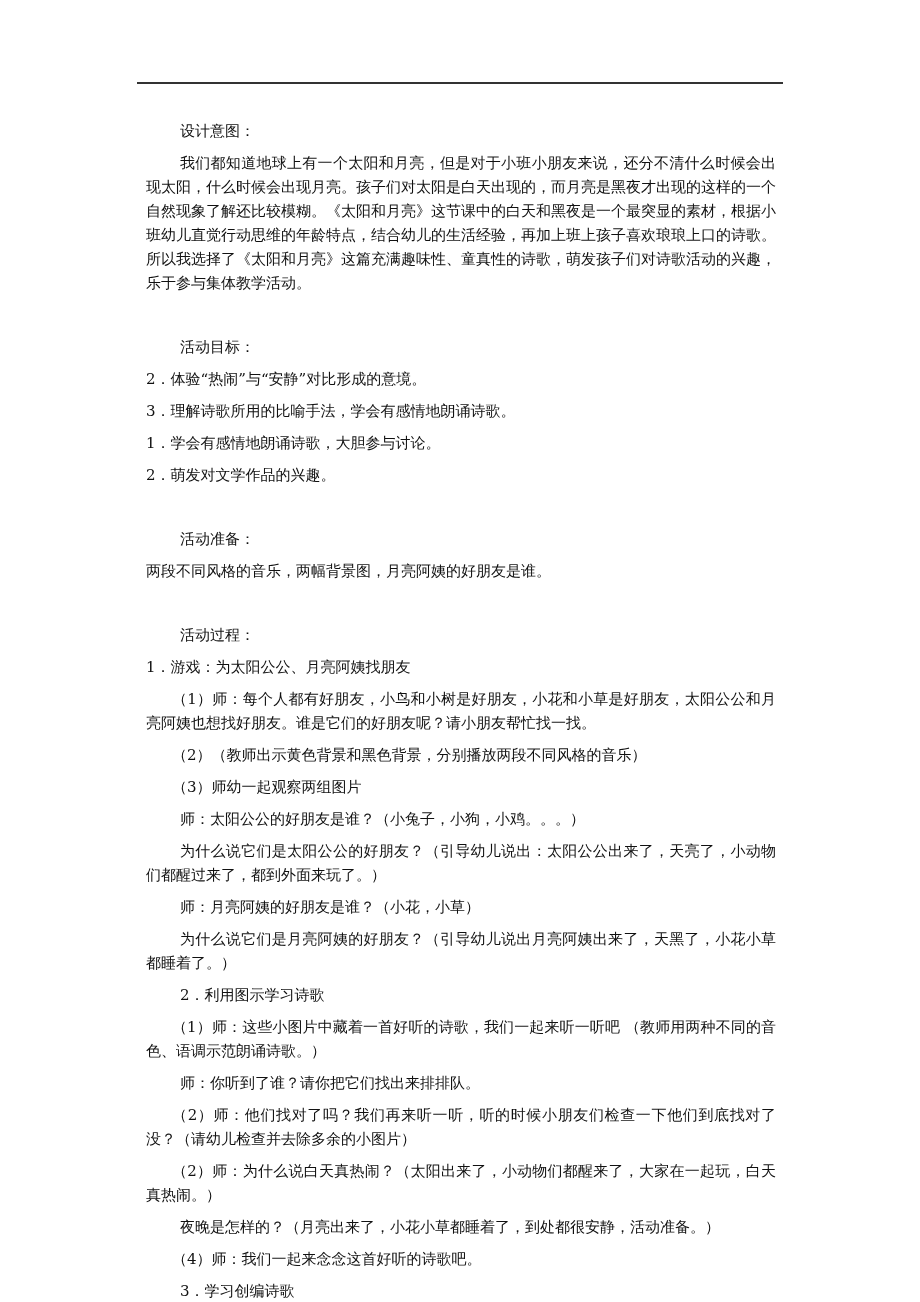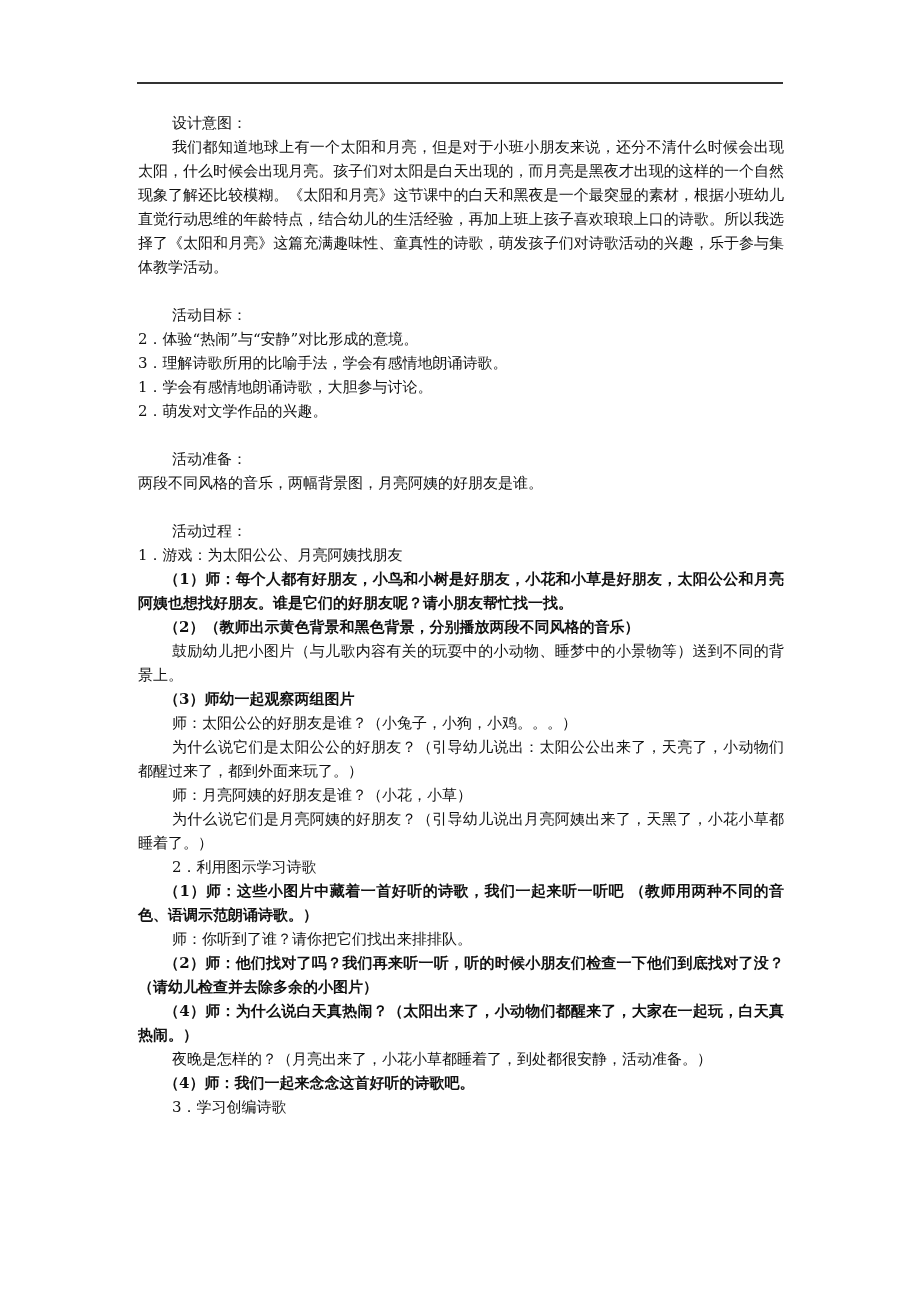--- a/index.html
+++ b/index.html
@@ -1,23 +1,23 @@
 <!DOCTYPE html>
 <html><head>
   <meta charset="utf-8">
   <style>
     html, body { margin: 0; padding: 0; background: #ffffff; }
     body { width: 920px; height: 1302px; position: relative; overflow: hidden;
            font-family: "DejaVu Serif", "Liberation Serif", serif; color: #111; }
     .rule { position: absolute; left: 137px; top: 82px; width: 646px; height: 2px; background: #333; }
     .page { position: absolute; left: 138px; top: 111px; width: 646px; font-size: 15px; line-height: 24px; }
-    .p { margin: 0; text-align: justify; text-justify: inter-character; white-space: normal; }
+    .p { margin: 8px; text-align: justify; text-justify: inter-character; white-space: normal; }
     .ind2 { text-indent: 34px; }
     .ind1 { text-indent: 0; }
-    .indp { text-indent: 26px; font-weight: bold; }
+    .indp { text-indent: 26px; }
     .blank { height: 24px; }
   </style>
 </head>
 <body>
 
 <div class="rule"></div>
 
 <div class="page">
   <p class="p ind2">设计意图：</p>
   <p class="p ind2">我们都知道地球上有一个太阳和月亮，但是对于小班小朋友来说，还分不清什么时候会出现太阳，什么时候会出现月亮。孩子们对太阳是白天出现的，而月亮是黑夜才出现的这样的一个自然现象了解还比较模糊。《太阳和月亮》这节课中的白天和黑夜是一个最突显的素材，根据小班幼儿直觉行动思维的年龄特点，结合幼儿的生活经验，再加上班上孩子喜欢琅琅上口的诗歌。所以我选择了《太阳和月亮》这篇充满趣味性、童真性的诗歌，萌发孩子们对诗歌活动的兴趣，乐于参与集体教学活动。</p>
@@ -31,27 +31,26 @@
   <div class="blank"></div>
 
   <p class="p ind2">活动准备：</p>
   <p class="p ind1">两段不同风格的音乐，两幅背景图，月亮阿姨的好朋友是谁。</p>
   <div class="blank"></div>
 
   <p class="p ind2">活动过程：</p>
   <p class="p ind1">1．游戏：为太阳公公、月亮阿姨找朋友</p>
   <p class="p indp">（1）师：每个人都有好朋友，小鸟和小树是好朋友，小花和小草是好朋友，太阳公公和月亮阿姨也想找好朋友。谁是它们的好朋友呢？请小朋友帮忙找一找。</p>
   <p class="p indp">（2）（教师出示黄色背景和黑色背景，分别播放两段不同风格的音乐）</p>
-  <p class="p ind2">鼓励幼儿把小图片（与儿歌内容有关的玩耍中的小动物、睡梦中的小景物等）送到不同的背景上。</p>
   <p class="p indp">（3）师幼一起观察两组图片</p>
   <p class="p ind2">师：太阳公公的好朋友是谁？（小兔子，小狗，小鸡。。。）</p>
   <p class="p ind2">为什么说它们是太阳公公的好朋友？（引导幼儿说出：太阳公公出来了，天亮了，小动物们都醒过来了，都到外面来玩了。）</p>
   <p class="p ind2">师：月亮阿姨的好朋友是谁？（小花，小草）</p>
   <p class="p ind2">为什么说它们是月亮阿姨的好朋友？（引导幼儿说出月亮阿姨出来了，天黑了，小花小草都睡着了。）</p>
   <p class="p ind2">2．利用图示学习诗歌</p>
   <p class="p indp">（1）师：这些小图片中藏着一首好听的诗歌，我们一起来听一听吧 （教师用两种不同的音色、语调示范朗诵诗歌。）</p>
   <p class="p ind2">师：你听到了谁？请你把它们找出来排排队。</p>
   <p class="p indp">（2）师：他们找对了吗？我们再来听一听，听的时候小朋友们检查一下他们到底找对了没？（请幼儿检查并去除多余的小图片）</p>
-  <p class="p indp">（4）师：为什么说白天真热闹？（太阳出来了，小动物们都醒来了，大家在一起玩，白天真热闹。）</p>
+  <p class="p indp">（2）师：为什么说白天真热闹？（太阳出来了，小动物们都醒来了，大家在一起玩，白天真热闹。）</p>
   <p class="p ind2">夜晚是怎样的？（月亮出来了，小花小草都睡着了，到处都很安静，活动准备。）</p>
   <p class="p indp">（4）师：我们一起来念念这首好听的诗歌吧。</p>
   <p class="p ind2">3．学习创编诗歌</p>
 </div>
 
 </body></html>

